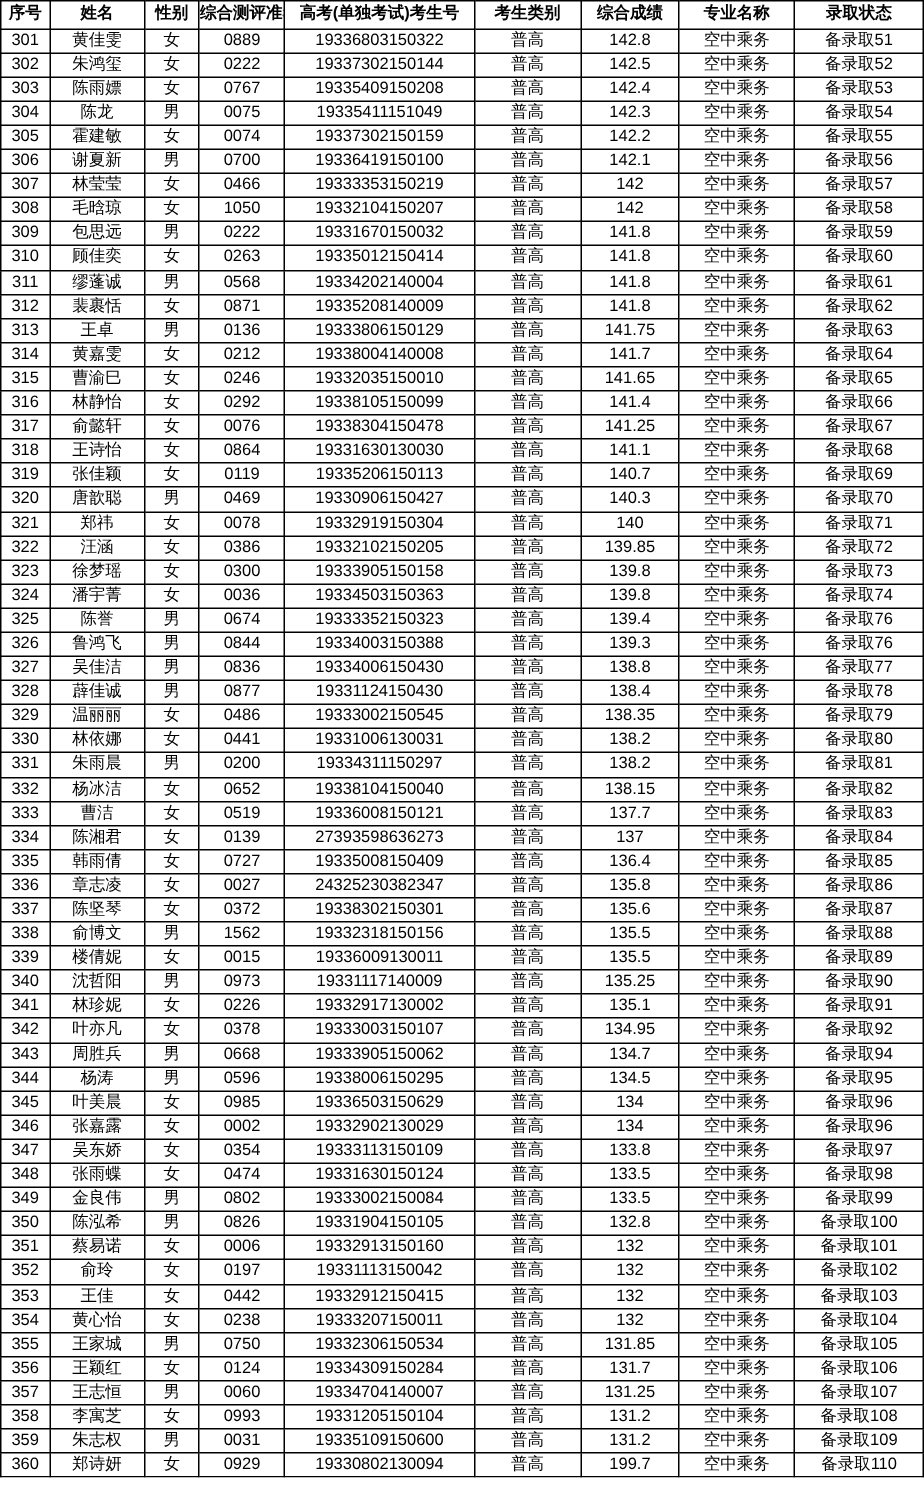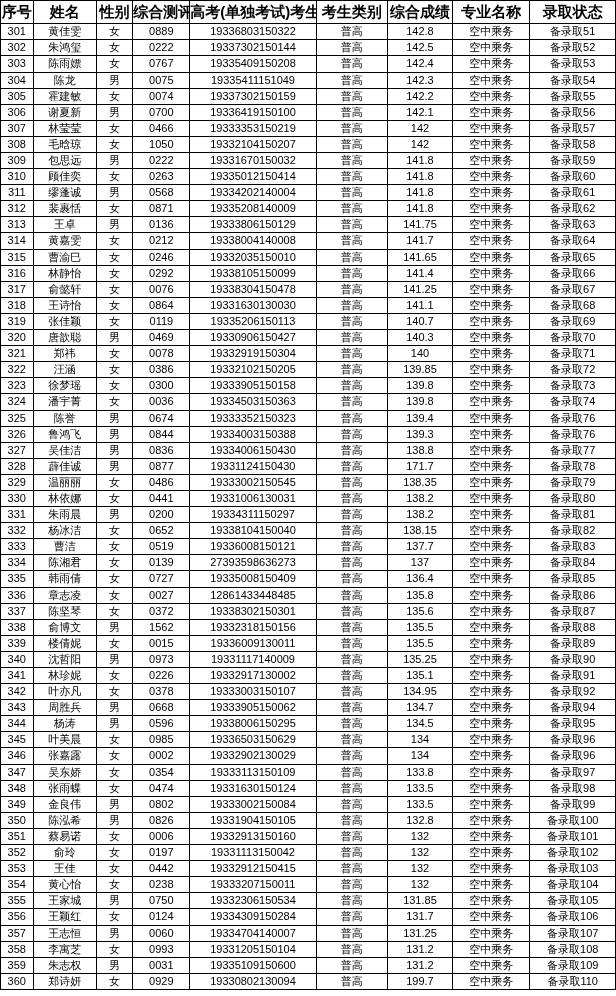--- a/index.html
+++ b/index.html
@@ -22,21 +22,21 @@
     text-align: center;
     vertical-align: middle;
     font-size: 11px;
     line-height: 1.1;
     padding: 1px 0 2px 0;
     white-space: nowrap;
     overflow: hidden;
   }
   table.roster thead th {
     font-weight: bold;
-    font-size: 15px;
+    font-size: 11px;
     padding: 2px 0 3px 0;
     line-height: 1.15;
   }
   
   col.c-seq     { width: 32px; }
   col.c-name    { width: 62px; }
   col.c-gender  { width: 36px; }
   col.c-exam    { width: 56px; }
   col.c-gaokao  { width: 124px; }
   col.c-type    { width: 70px; }
@@ -373,21 +373,21 @@
         <td class="major">空中乘务</td>
         <td class="status">备录取77</td>
       </tr>
       <tr>
         <td class="seq">328</td>
         <td class="name">薜佳诚</td>
         <td class="gender">男</td>
         <td class="exam">0877</td>
         <td class="gaokao">19331124150430</td>
         <td class="type">普高</td>
-        <td class="score">171.7</td>
+        <td class="score">138.4</td>
         <td class="major">空中乘务</td>
         <td class="status">备录取78</td>
       </tr>
       <tr>
         <td class="seq">329</td>
         <td class="name">温丽丽</td>
         <td class="gender">女</td>
         <td class="exam">0486</td>
         <td class="gaokao">19333002150545</td>
         <td class="type">普高</td>
@@ -459,21 +459,21 @@
         <td class="type">普高</td>
         <td class="score">136.4</td>
         <td class="major">空中乘务</td>
         <td class="status">备录取85</td>
       </tr>
       <tr>
         <td class="seq">336</td>
         <td class="name">章志凌</td>
         <td class="gender">女</td>
         <td class="exam">0027</td>
-        <td class="gaokao">12861433448485</td>
+        <td class="gaokao">24325230382347</td>
         <td class="type">普高</td>
         <td class="score">135.8</td>
         <td class="major">空中乘务</td>
         <td class="status">备录取86</td>
       </tr>
       <tr>
         <td class="seq">337</td>
         <td class="name">陈坚琴</td>
         <td class="gender">女</td>
         <td class="exam">0372</td>

